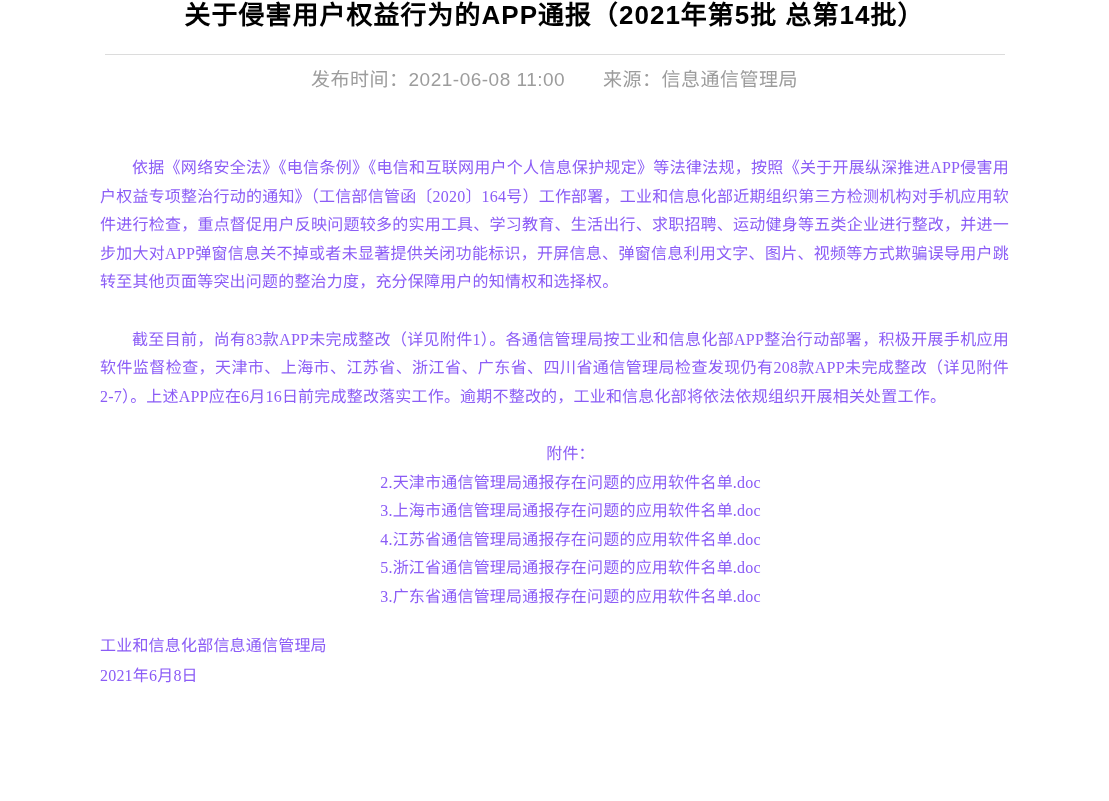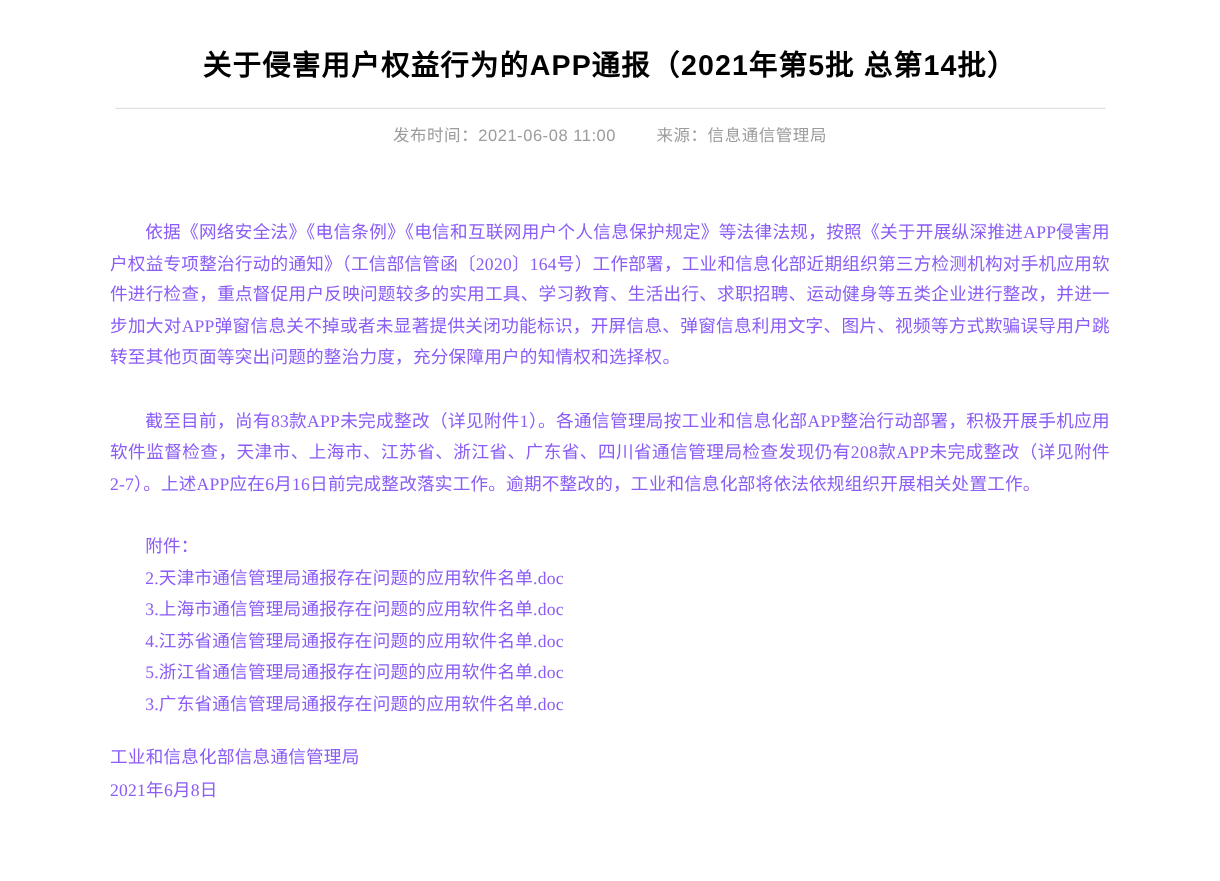--- a/index.html
+++ b/index.html
@@ -10,40 +10,39 @@
     width: 1109px;
     height: 801px;
     background: #ffffff;
     overflow: hidden;
   }
   .article {
     width: 1109px;
   }
   .title {
     margin: 0;
-    padding-top: 44px;
     text-align: center;
     font-family: "Liberation Sans", "DejaVu Sans", sans-serif;
     font-size: 26px;
     line-height: 30px;
     font-weight: bold;
     color: #000000;
     letter-spacing: 1px;
   }
   .divider {
     width: 900px;
     height: 1px;
     background: #dcdcdc;
     margin: 24px auto 0 auto;
   }
   .meta {
     margin-top: 17px;
     text-align: center;
     font-family: "Liberation Sans", "DejaVu Sans", sans-serif;
-    font-size: 15px;
+    font-size: 19px;
     line-height: 16px;
     color: #9c9c9c;
     letter-spacing: 0.5px;
   }
   .meta .src-group {
     margin-left: 32px;
   }
   .content {
     width: 909px;
     margin: 66px 0 0 100px;
@@ -54,20 +53,21 @@
     letter-spacing: 0.2px;
   }
   .para {
     margin: 0 0 29px 0;
     text-indent: 2em;
     text-align: justify;
   }
   .attachments p {
     margin: 0;
     text-indent: 2em;
+    text-align: center;
   }
   .attach-item {
     cursor: pointer;
   }
   .signature {
     margin-top: 20px;
   }
   .signature p {
     margin: 0;
     line-height: 30px;

